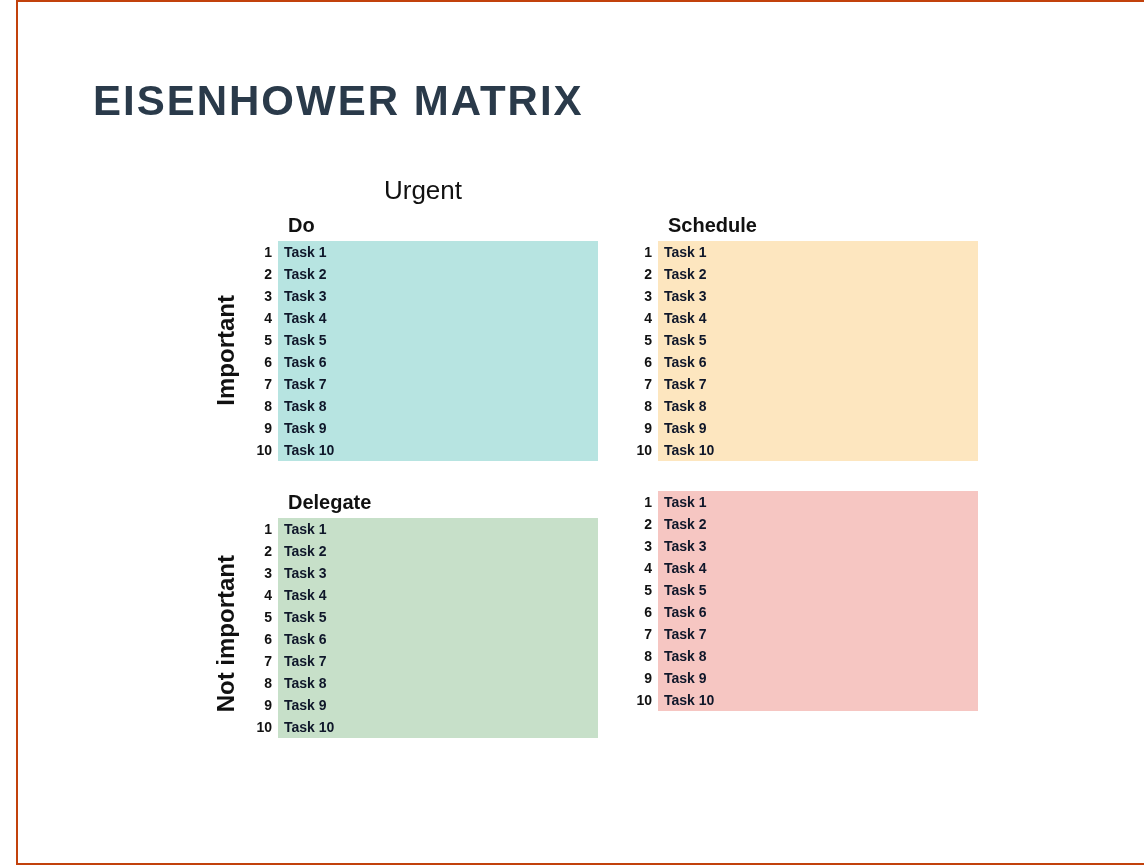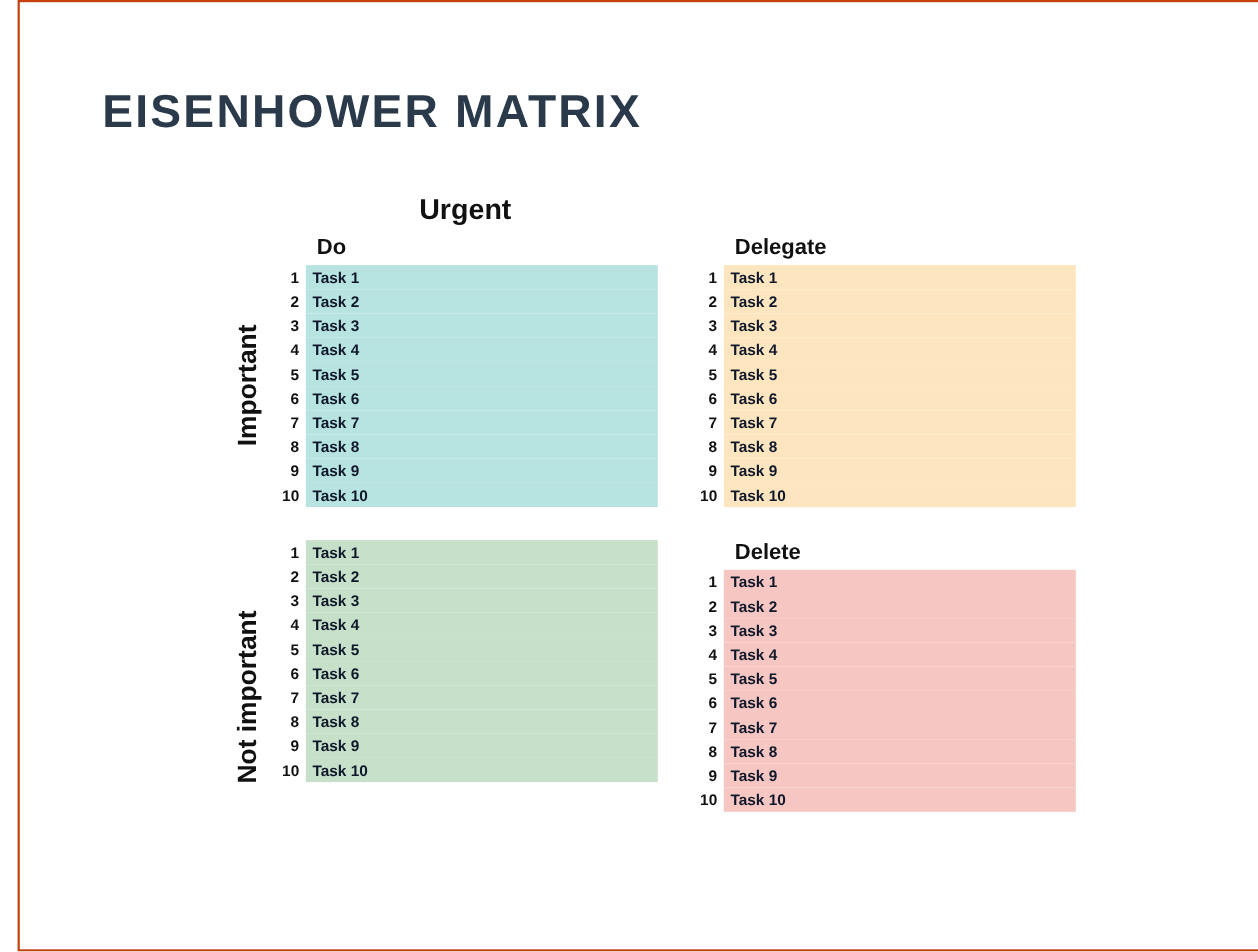--- a/index.html
+++ b/index.html
@@ -26,21 +26,21 @@
     width: 740px;
   }
   .col-headers {
     display: flex;
     gap: 30px;
   }
   .col-header {
     width: 320px;
     text-align: center;
     font-size: 26px;
-    font-weight: 700;
+    font-weight: 400;
     color: #111;
     padding-left: 30px;
   }
   .row-label {
     position: absolute;
     writing-mode: vertical-rl;
     transform: rotate(180deg);
     font-size: 24px;
     font-weight: 600;
     color: #111;
@@ -153,20 +153,66 @@
               <div class="task-cell">Task 9</div>
             </div>
           <div class="task-row">
               <div class="task-num">10</div>
               <div class="task-cell">Task 10</div>
             </div>
         </div>
       </div>
 
       <div class="quad q-schedule">
+        <div class="quad-title">Schedule</div>
+        <div class="task-list">
+          <div class="task-row">
+              <div class="task-num">1</div>
+              <div class="task-cell">Task 1</div>
+            </div>
+          <div class="task-row">
+              <div class="task-num">2</div>
+              <div class="task-cell">Task 2</div>
+            </div>
+          <div class="task-row">
+              <div class="task-num">3</div>
+              <div class="task-cell">Task 3</div>
+            </div>
+          <div class="task-row">
+              <div class="task-num">4</div>
+              <div class="task-cell">Task 4</div>
+            </div>
+          <div class="task-row">
+              <div class="task-num">5</div>
+              <div class="task-cell">Task 5</div>
+            </div>
+          <div class="task-row">
+              <div class="task-num">6</div>
+              <div class="task-cell">Task 6</div>
+            </div>
+          <div class="task-row">
+              <div class="task-num">7</div>
+              <div class="task-cell">Task 7</div>
+            </div>
+          <div class="task-row">
+              <div class="task-num">8</div>
+              <div class="task-cell">Task 8</div>
+            </div>
+          <div class="task-row">
+              <div class="task-num">9</div>
+              <div class="task-cell">Task 9</div>
+            </div>
+          <div class="task-row">
+              <div class="task-num">10</div>
+              <div class="task-cell">Task 10</div>
+            </div>
+        </div>
+      </div>
+
+      <div class="quad q-delegate">
         <div class="quad-title">Delegate</div>
         <div class="task-list">
           <div class="task-row">
               <div class="task-num">1</div>
               <div class="task-cell">Task 1</div>
             </div>
           <div class="task-row">
               <div class="task-num">2</div>
               <div class="task-cell">Task 2</div>
             </div>
@@ -198,67 +244,21 @@
               <div class="task-num">9</div>
               <div class="task-cell">Task 9</div>
             </div>
           <div class="task-row">
               <div class="task-num">10</div>
               <div class="task-cell">Task 10</div>
             </div>
         </div>
       </div>
 
-      <div class="quad q-delegate">
-        <div class="task-list">
-          <div class="task-row">
-              <div class="task-num">1</div>
-              <div class="task-cell">Task 1</div>
-            </div>
-          <div class="task-row">
-              <div class="task-num">2</div>
-              <div class="task-cell">Task 2</div>
-            </div>
-          <div class="task-row">
-              <div class="task-num">3</div>
-              <div class="task-cell">Task 3</div>
-            </div>
-          <div class="task-row">
-              <div class="task-num">4</div>
-              <div class="task-cell">Task 4</div>
-            </div>
-          <div class="task-row">
-              <div class="task-num">5</div>
-              <div class="task-cell">Task 5</div>
-            </div>
-          <div class="task-row">
-              <div class="task-num">6</div>
-              <div class="task-cell">Task 6</div>
-            </div>
-          <div class="task-row">
-              <div class="task-num">7</div>
-              <div class="task-cell">Task 7</div>
-            </div>
-          <div class="task-row">
-              <div class="task-num">8</div>
-              <div class="task-cell">Task 8</div>
-            </div>
-          <div class="task-row">
-              <div class="task-num">9</div>
-              <div class="task-cell">Task 9</div>
-            </div>
-          <div class="task-row">
-              <div class="task-num">10</div>
-              <div class="task-cell">Task 10</div>
-            </div>
-        </div>
-      </div>
-
       <div class="quad q-delete">
-        <div class="quad-title">Delete</div>
         <div class="task-list">
           <div class="task-row">
               <div class="task-num">1</div>
               <div class="task-cell">Task 1</div>
             </div>
           <div class="task-row">
               <div class="task-num">2</div>
               <div class="task-cell">Task 2</div>
             </div>
           <div class="task-row">

